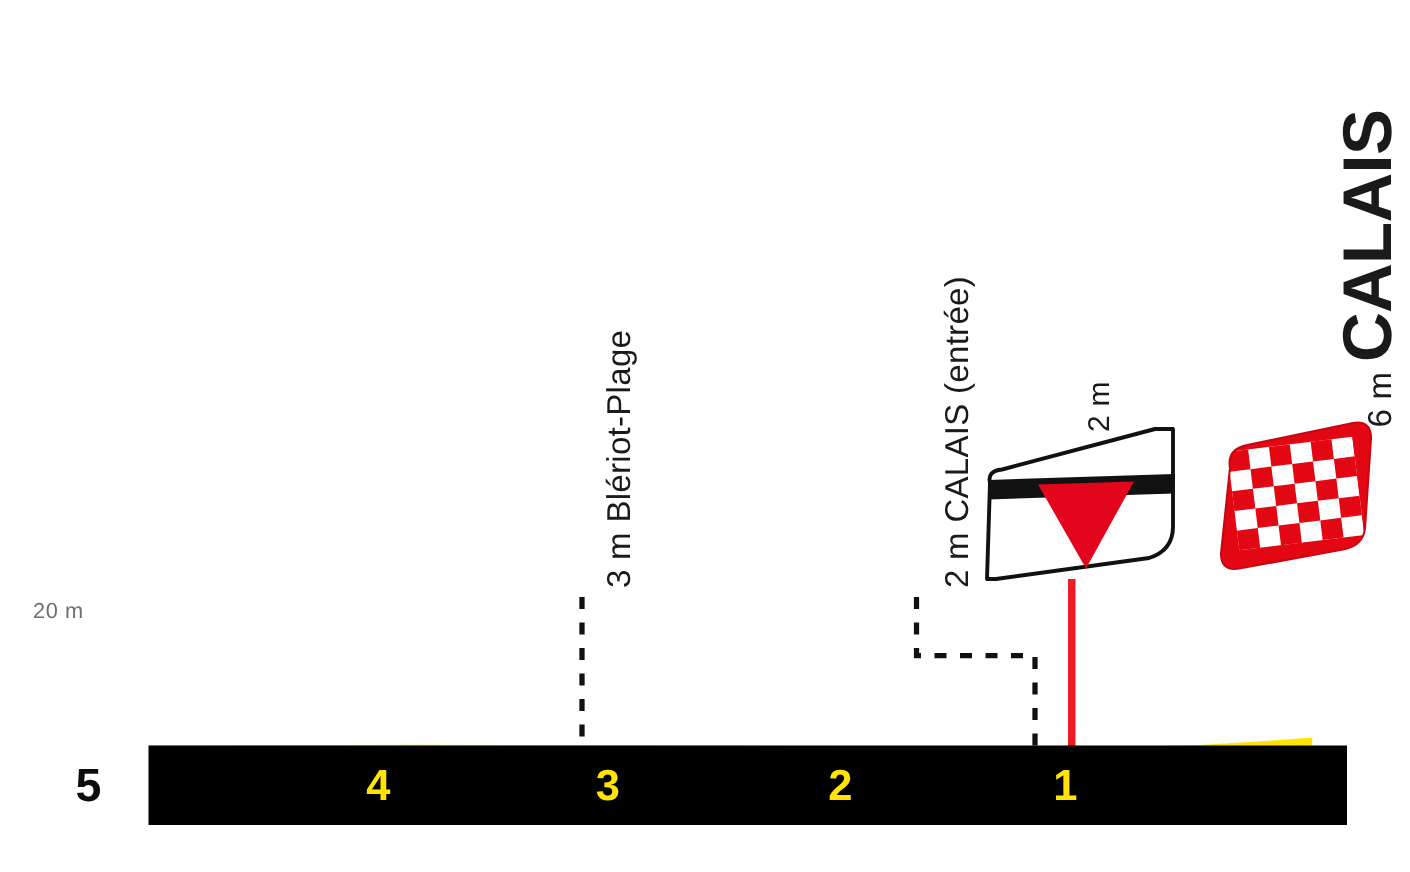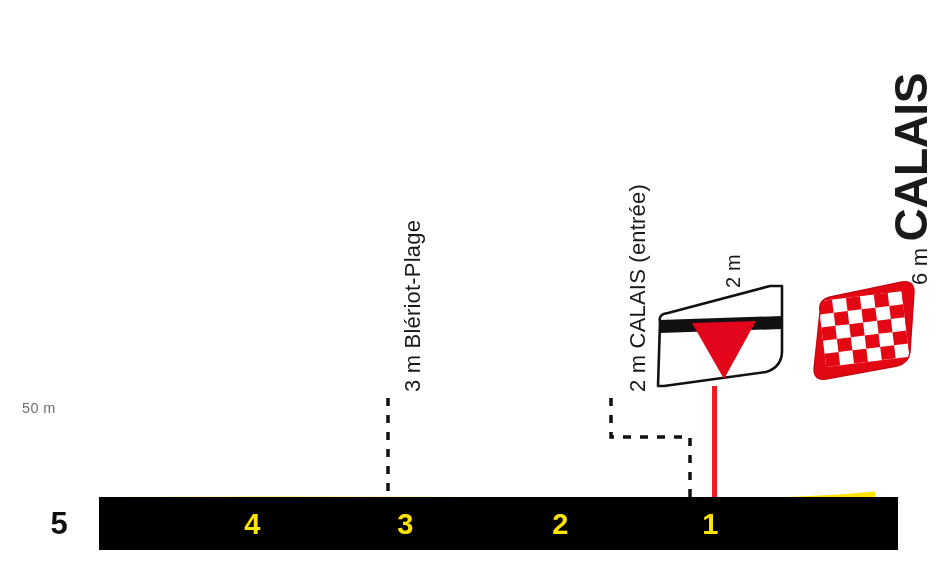--- a/index.html
+++ b/index.html
@@ -133,21 +133,21 @@
     width: 112px;
     height: 104px;
   }
   .chequered svg { display: block; }
 </style>
 </head>
 <body>
 
 <div id="stage">
 
-  <div class="altitude-label">50 m</div>
+  <div class="altitude-label">20 m</div>
 
   <div class="stage-number">5</div>
 
   <div class="vlabel" style="left:400px; top:392px;">3 m Blériot-Plage</div>
 
   <div class="vlabel" style="left:625px; top:392px;">2 m CALAIS (entrée)</div>
 
   <div class="vlabel small" style="left:722px; top:288px;">2 m</div>
 
   <div class="vlabel city" style="left:884px; top:285px;"><span>6 m</span><span>&nbsp;</span><span class="city-strong">CALAIS</span></div>

